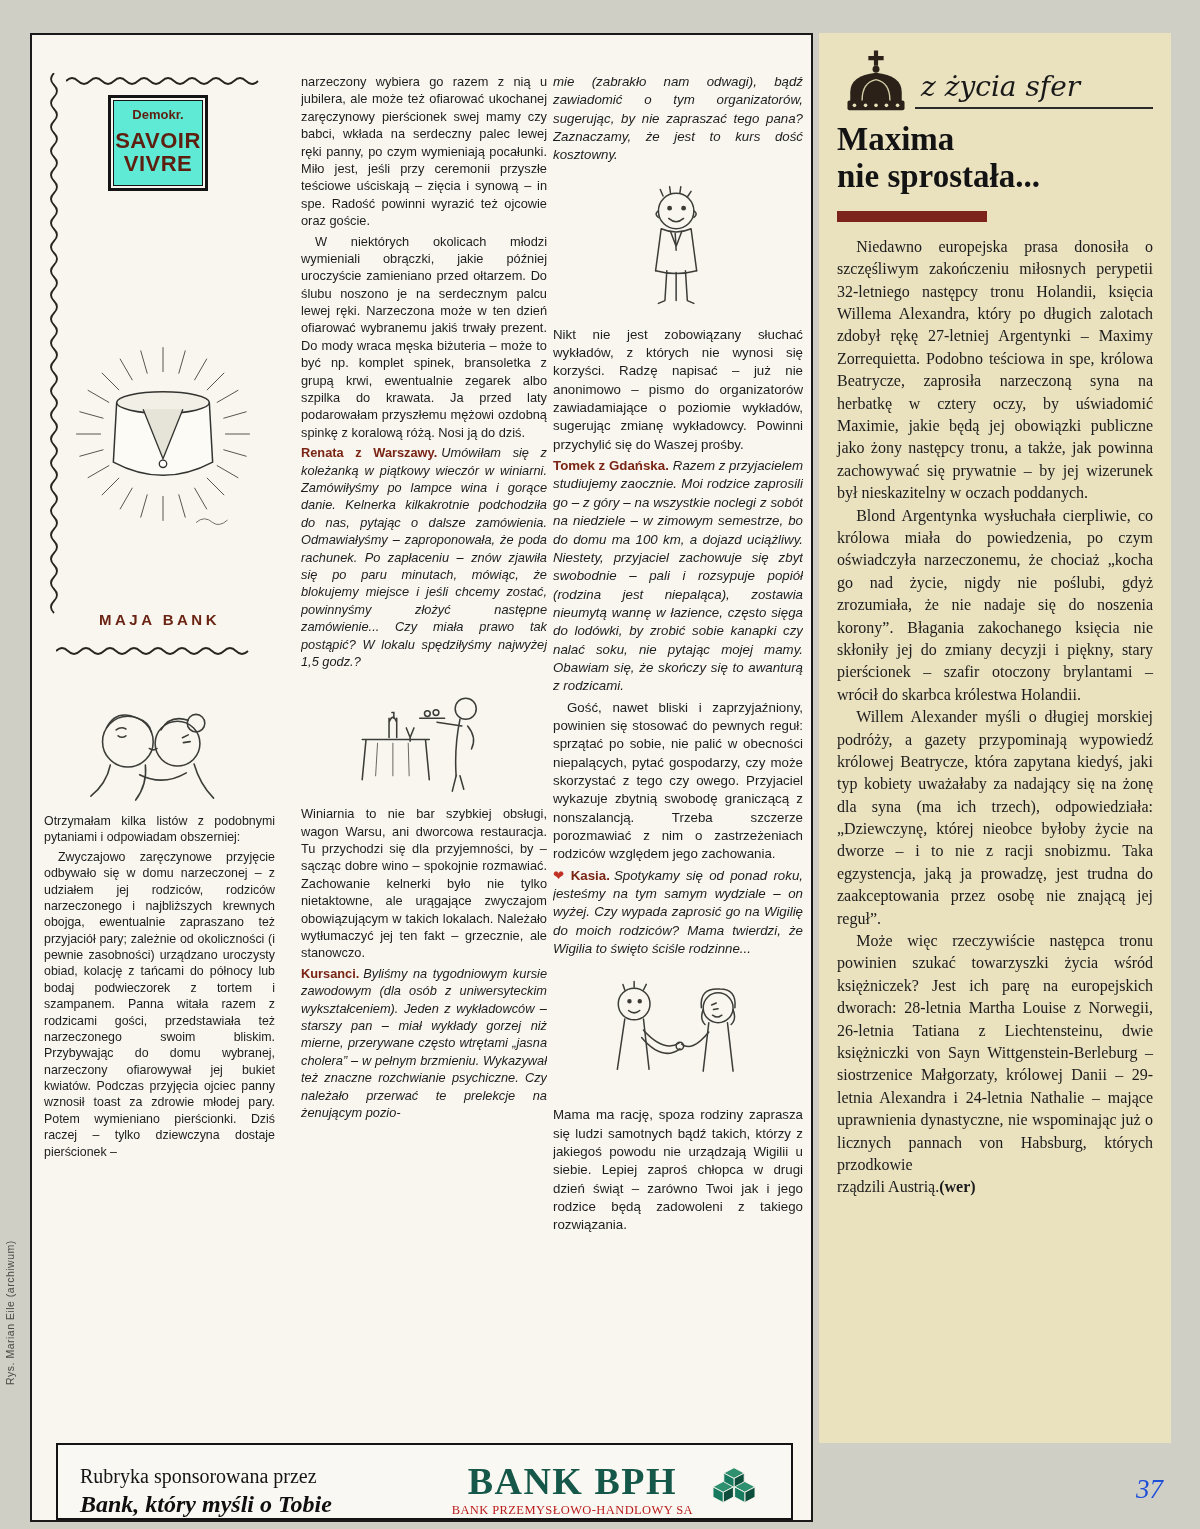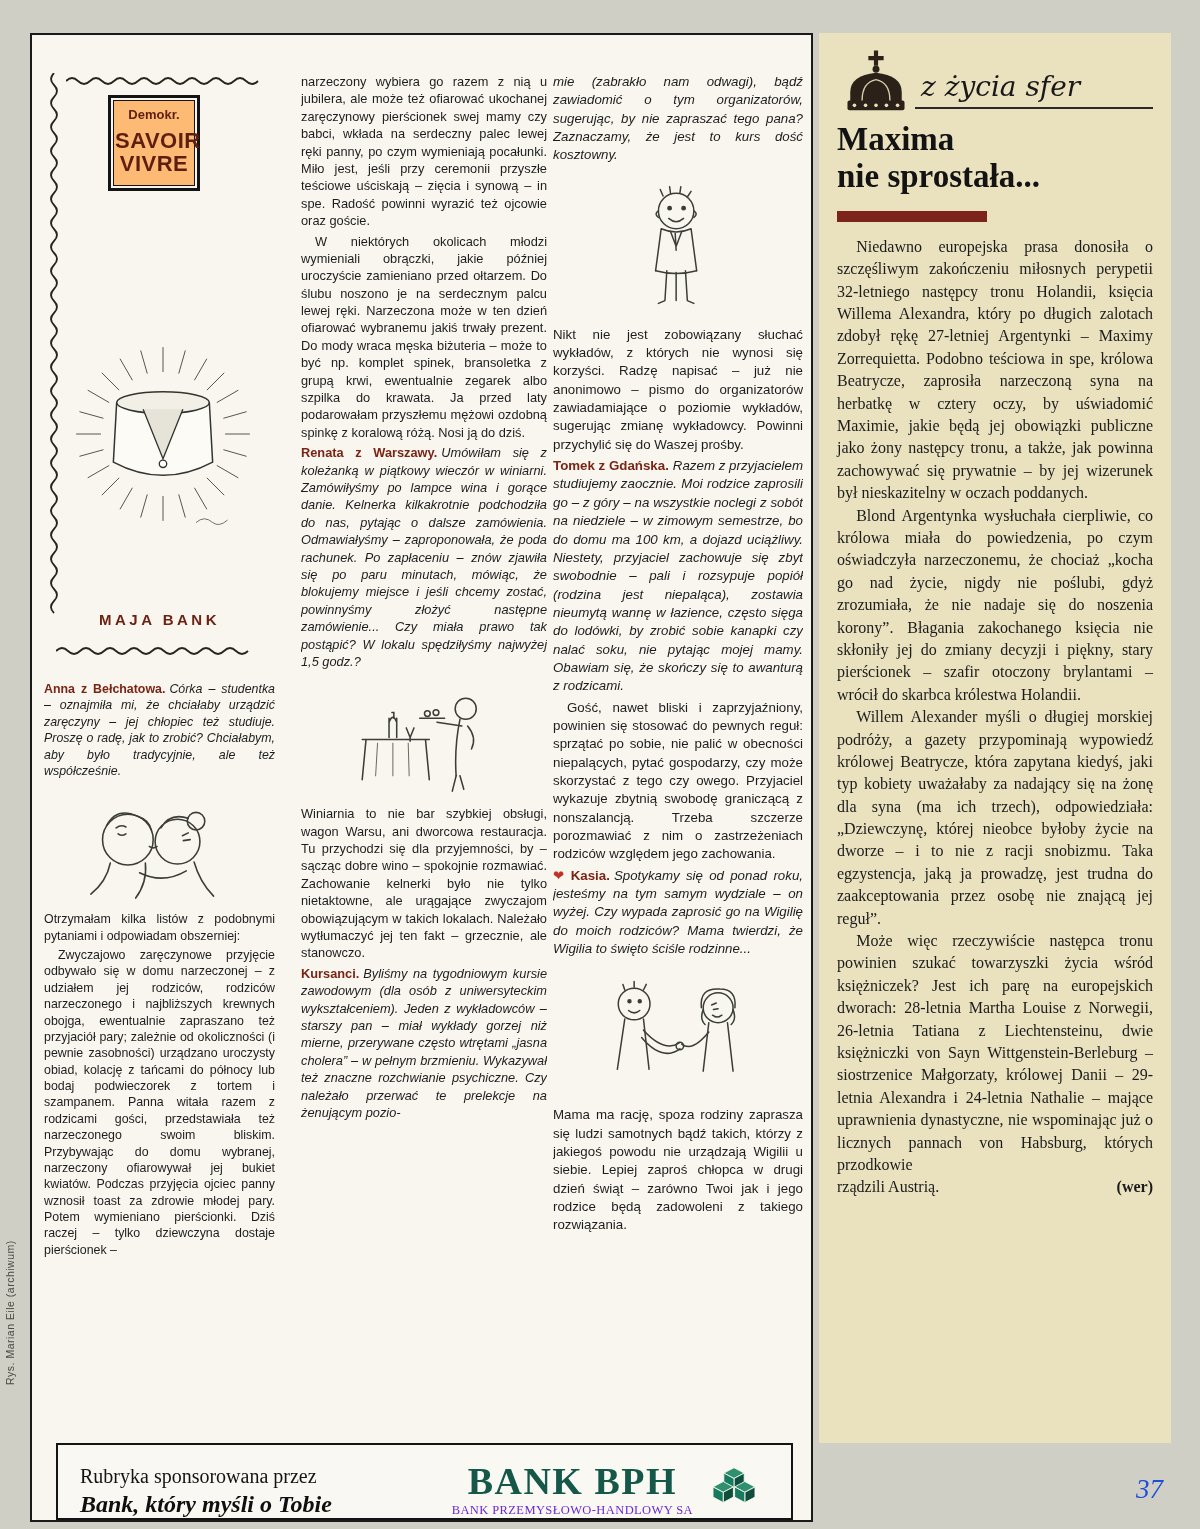--- a/index.html
+++ b/index.html
@@ -16,24 +16,24 @@
     position:absolute; left:30px; top:33px; width:783px; height:1489px;
     background:#f8f6ef; border:2px solid #1a1a1a;
   }
 
   
   .col1{ position:absolute; left:12px; top:4px; width:231px; height:1398px; }
   .squig-v{ position:absolute; left:4px; top:34px; }
   .squig-top{ position:absolute; left:22px; top:36px; }
   .squig-bottom{ position:absolute; left:12px; top:606px; }
   .stamp{
-    position:absolute; left:64px; top:56px; width:92px;
+    position:absolute; left:64px; top:56px; width:100px;
     border:3px solid #141414;
     box-shadow: inset 0 0 0 2px #f8f6ef, inset 0 0 0 3px #141414;
-    padding:9px 4px 12px; text-align:center; color:#5e1f10; background:#fdba74;
+    padding:9px 4px 12px; text-align:center; color:#5e1f10; background:#5eead4;
   }
   .stamp-small{ font-weight:700; font-size:13px; margin-bottom:7px; }
   .stamp-big{ font-weight:700; font-size:22px; line-height:1.06; letter-spacing:.5px; }
   .collar-wrap{ position:absolute; left:28px; top:286px; width:182px; height:218px; }
   .author{
     position:absolute; left:0; top:572px; width:100%; text-align:center;
     font-weight:700; font-size:15px; letter-spacing:3.5px; color:#6b2413;
   }
   .col1-text{
     position:absolute; left:0; top:642px; width:231px; height:754px; overflow:hidden;
@@ -59,38 +59,38 @@
     position:absolute; left:24px; top:1408px; width:737px; height:77px;
     background:#faf8f2; border:2px solid #141414;
     display:flex; align-items:flex-end;
   }
   .banner-left{ margin-left:22px; }
   .b1{ font-family:"Liberation Serif",serif; font-size:20px; color:#141414; margin-bottom:3px; }
   .b2{ font-family:"Liberation Serif",serif; font-style:italic; font-weight:700; font-size:24px; color:#0f0f0f; }
   .banner-right{ display:flex; align-items:center; margin-left:auto; margin-right:24px; gap:8px; }
   .bank-text{ text-align:center; }
   .bank-name{ font-family:"Liberation Serif",serif; font-weight:700; font-size:38px; color:#15584a; letter-spacing:1.5px; line-height:1; }
-  .bank-sub{ font-family:"Liberation Serif",serif; font-size:12.5px; color:#6d28d9; letter-spacing:.4px; margin-top:3px; }
+  .bank-sub{ font-family:"Liberation Serif",serif; font-size:12.5px; color:#b91c1c; letter-spacing:.4px; margin-top:3px; }
 
   
   .cream{
     position:absolute; left:819px; top:33px; width:352px; height:1410px;
     background:#eae1bf; padding:16px 18px 0;
     font-family:"Liberation Serif",serif; color:#1b1b1b;
   }
   .sfery-header{ display:flex; align-items:flex-end; }
   .crown-wrap{ width:78px; height:64px; flex:0 0 auto; margin-bottom:-4px; }
   .script{
     flex:1; font-family:"DejaVu Serif",serif; font-style:italic; font-size:28px;
     color:#191919; border-bottom:2px solid #2a2a2a; padding:0 0 4px 6px; white-space:nowrap;
   }
   .headline{ margin-top:12px; font-weight:700; font-size:33px; line-height:1.12; color:#131313; }
   .redbar{ width:150px; height:11px; background:#7c241c; margin:16px 0 14px; }
   .sp{ font-size:16px; line-height:1.4; text-align:justify; text-indent:1.2em; margin:0; }
-  .lastline{ display:flex; justify-content:space-between; font-size:16px; line-height:1.4; }
+  .lastline{ display:flex; font-size:16px; line-height:1.4; }
   .lastline b{ font-weight:700; }
 
   .pageno{
     position:absolute; left:1136px; top:1474px;
     font-family:"Liberation Serif",serif; font-style:italic; font-size:27px; color:#1d4ed8;
   }
 </style>
 </head>
 <body>
 
@@ -126,23 +126,20 @@
         </svg>
       </div>
 
       <div class="author">MAJA BANK</div>
 
       <svg class="squig-bottom" width="205" height="12" viewBox="0 0 205 12">
         <path class="wave" stroke="#26261f" stroke-width="1.8" fill="none" d="M0 6 Q6 0 12 6 Q18 12 24 6 Q30 0 36 6 Q42 12 48 6 Q54 0 60 6 Q66 12 72 6 Q78 0 84 6 Q90 12 96 6 Q102 0 108 6 Q114 12 120 6 Q126 0 132 6 Q138 12 144 6 Q150 0 156 6 Q162 12 168 6 Q174 0 180 6 Q186 12 192 6"></path>
       </svg>
 
       <div class="col1-text col">
-        <p class="q">
-          <b class="lead">Anna z Bełchatowa.</b><span class="qt">Córka – studentka – oznajmiła mi, że chciałaby urządzić zaręczyny – jej chłopiec też studiuje. Proszę o radę, jak to zrobić? Chciałabym, aby było tradycyjnie, ale też współcześnie.</span>
-        </p>
         <div class="ill">
           <svg width="168" height="112" viewBox="0 0 170 115">
             <g class="sketch">
               <circle cx="52" cy="52" r="26"></circle>
               <path d="M30 38 Q40 18 62 28 Q74 32 76 42"></path>
               <path d="M42 46 q4 3 8 0 M40 40 q5 -4 10 -1"></path>
               <circle cx="103" cy="54" r="23"></circle>
               <circle cx="122" cy="33" r="9"></circle>
               <path d="M86 40 Q95 24 114 30"></path>
               <path d="M108 48 l6 -3 M109 53 l7 -1"></path>

